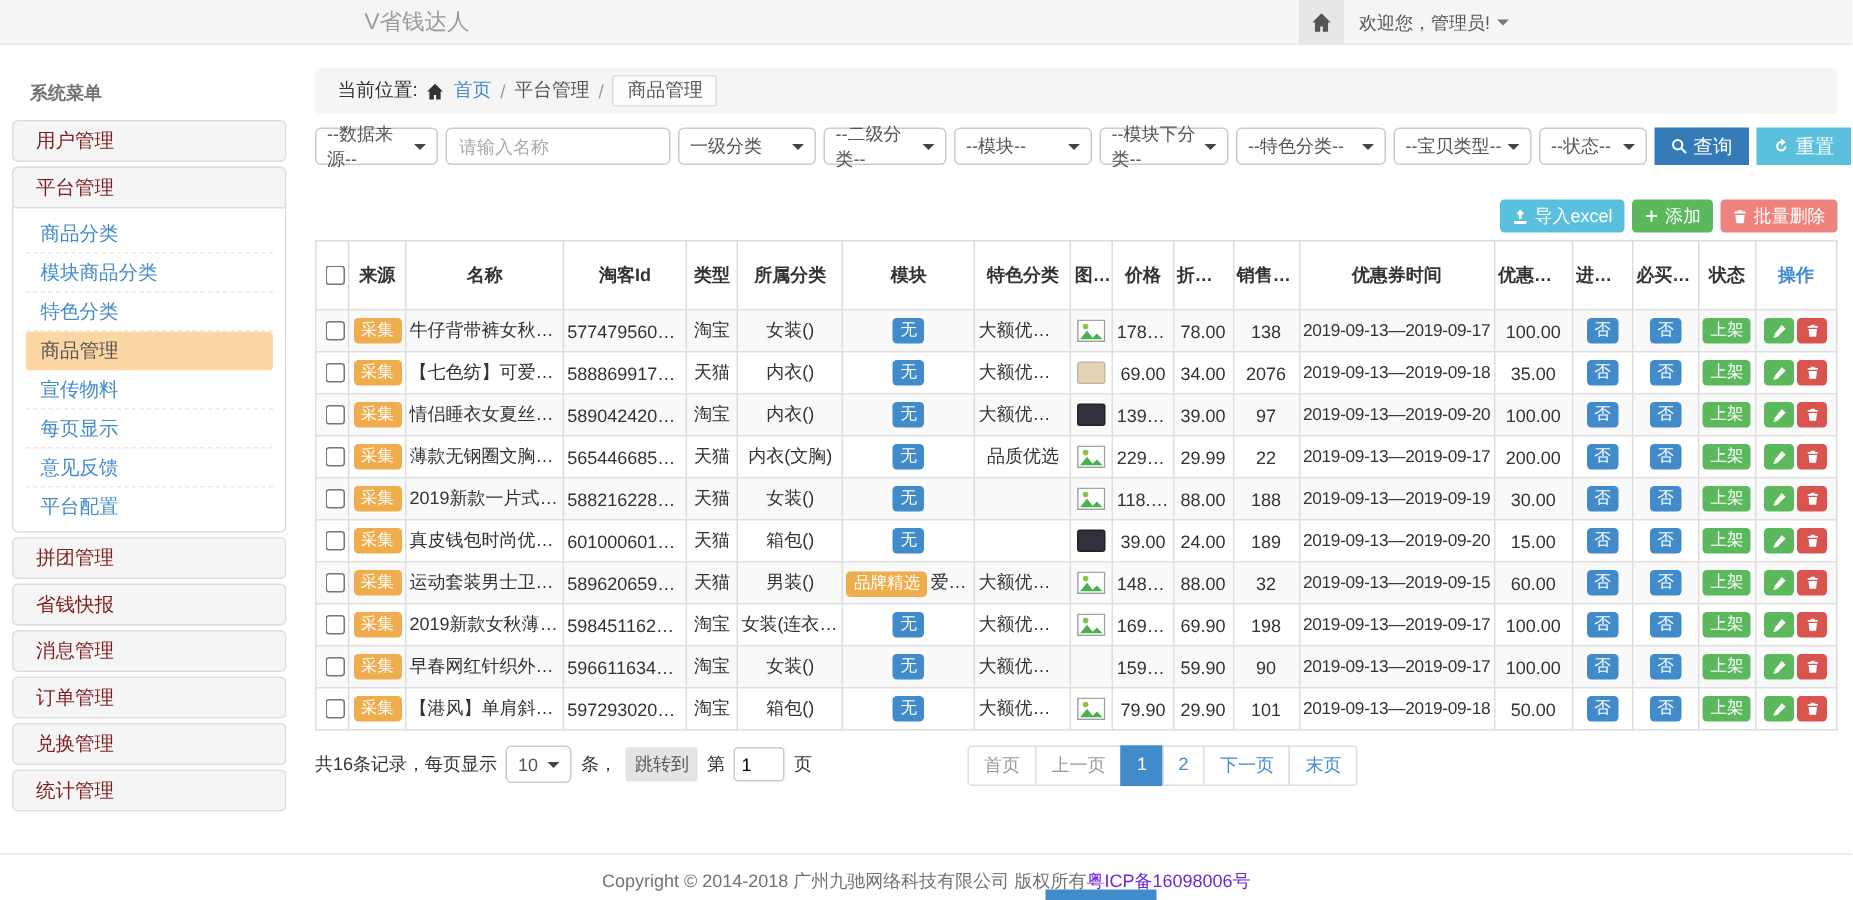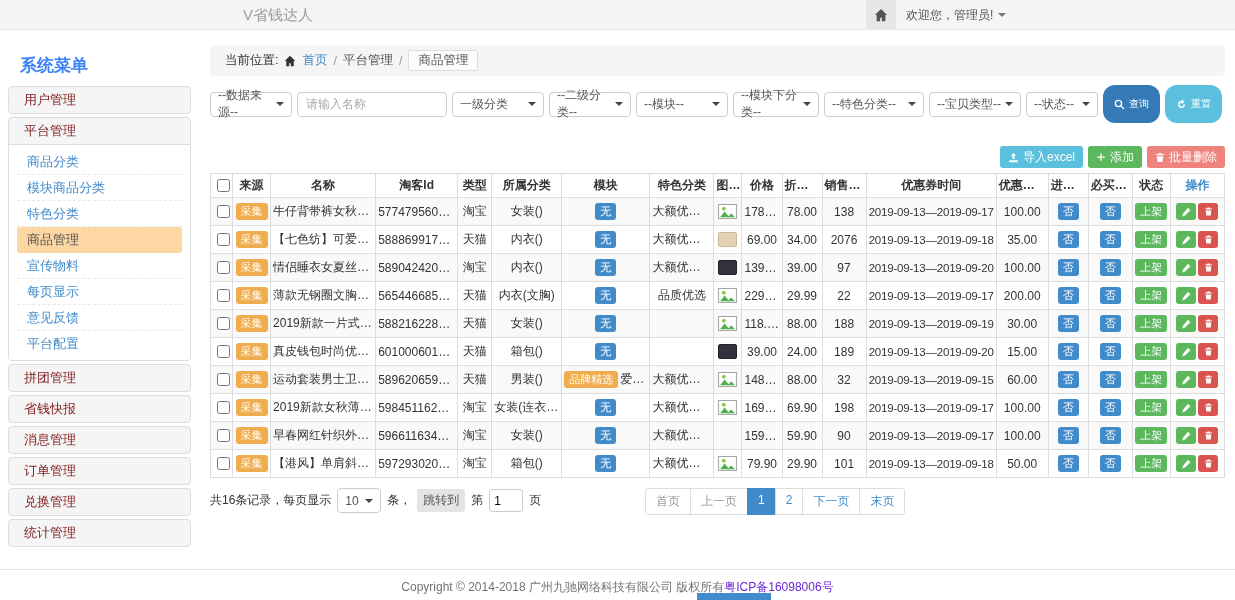--- a/index.html
+++ b/index.html
@@ -10,52 +10,52 @@
     font-size:12px; color:#333;
   }
   
   .topbar { position:absolute; top:0; left:0; right:0; height:30px; background:#f5f5f5; border-bottom:1px solid #e7e7e7; }
   .topbar-title { position:absolute; left:243px; top:0; line-height:30px; font-size:15px; color:#9b9b9b; }
   .home-btn { position:absolute; left:866px; top:0; width:30px; height:30px; background:#e7e7e7; display:flex; align-items:center; justify-content:center; cursor:pointer; }
   .user-menu { position:absolute; left:906px; top:0; height:30px; display:flex; align-items:center; gap:5px; color:#555; cursor:pointer; }
   .tri-down { width:0; height:0; border-left:4px solid transparent; border-right:4px solid transparent; border-top:4px solid #777; display:inline-block; }
   
   .sidebar { position:absolute; left:8px; top:45px; width:183px; height:525px; overflow:hidden; }
-  .sidebar-title { color:#3b82f6; font-weight:bold; font-size:17px; padding:9px 12px; }
+  .sidebar-title { color:#737373; font-weight:bold; font-size:12px; padding:9px 12px; }
   .panel { border:1px solid #ddd; border-radius:4px; background:#f5f5f5; margin-bottom:3px; overflow:hidden; }
   .panel-heading { padding:6px 15px; font-size:13px; line-height:14px; color:#7f1d1d; cursor:pointer; }
   .panel-body { background:#fff; border-top:1px solid #ddd; padding:4px 8px; }
   .sub-item { padding:6px 10px; font-size:13px; line-height:13px; color:#428bca; border-bottom:1px dashed #e8e8e8; cursor:pointer; }
   .sub-item:last-child { border-bottom:none; }
   .sub-item.active { background:#fcd7a4; color:#555; border-radius:3px; border-bottom-color:transparent; }
   
   .content { position:absolute; left:210px; top:45px; width:1015px; }
   .breadcrumb { background:#f5f5f5; border-radius:4px; padding:5px 15px; display:flex; align-items:center; gap:6px; font-size:12.5px; }
   .bc-home { color:#428bca; cursor:pointer; text-decoration:none; }
   .bc-sep { color:#999; }
   .bc-item { color:#555; cursor:pointer; }
   .bc-current { color:#555; border:1px solid #ddd; background:#fdfdfd; border-radius:2px; padding:1px 9px; }
   
   .filters { margin-top:9px; display:flex; align-items:center; gap:5px; }
   .sel { border:1px solid #ccc; border-radius:4px; background:#fff; height:25px; display:flex; align-items:center; justify-content:space-between; padding:0 7px; color:#555; cursor:pointer; flex:none; }
   .sel .tri { width:0; height:0; border-left:4px solid transparent; border-right:4px solid transparent; border-top:4px solid #444; margin-left:4px; }
   input.text { border:1px solid #ccc; border-radius:4px; height:25px; padding:0 8px; font-size:12px; font-family:inherit; color:#333; flex:none; }
   input.text::placeholder { color:#aaa; }
-  .btn { border:none; border-radius:12px; color:#fff; height:38px; padding:0 11px; font-size:10px; font-family:inherit; display:inline-flex; align-items:center; gap:4px; cursor:pointer; flex:none; }
+  .btn { border:none; border-radius:0; color:#fff; height:25px; padding:0 11px; font-size:13px; font-family:inherit; display:inline-flex; align-items:center; gap:4px; cursor:pointer; flex:none; }
   .btn-primary { background:#337ab7; }
   .btn-info { background:#5bc0de; }
   .btn-success { background:#5cb85c; }
   .btn-danger-light { background:#ee827c; }
   .btn-sm { height:22px; font-size:12px; padding:0 8px; border-radius:3px; }
   
   .toolbar { margin-top:23px; display:flex; justify-content:flex-end; gap:5px; }
   
   table.grid { margin-top:5px; width:1015px; border-collapse:collapse; table-layout:fixed; font-size:12px; }
   .grid th, .grid td { border:1px solid #ddd; text-align:center; padding:4px 2px; overflow:hidden; white-space:nowrap; text-overflow:ellipsis; vertical-align:middle; }
-  .grid th { font-weight:bold; color:#333; padding:2px 2px; background:#fff; }
+  .grid th { font-weight:bold; color:#333; padding:13px 2px; background:#fff; }
   .grid th.op-head { color:#428bca; }
   .grid tbody tr:nth-child(odd) { background:#f9f9f9; }
   .grid tbody tr:nth-child(even) { background:#fff; }
   .bdg { display:inline-block; padding:2px 5px; border-radius:3px; color:#fff; font-size:11px; line-height:13px; }
   .bdg-orange { background:#f0ad4e; }
   .bdg-blue { background:#428bca; }
   .bdg-green { background:#5cb85c; }
   .module-text { margin-left:2px; color:#333; }
   .time-cell { font-size:11.5px; letter-spacing:-0.2px; }
   .op-btn { display:inline-flex; align-items:center; justify-content:center; width:20px; height:17px; border:none; border-radius:3px; margin:0 1px; cursor:pointer; padding:0; }

